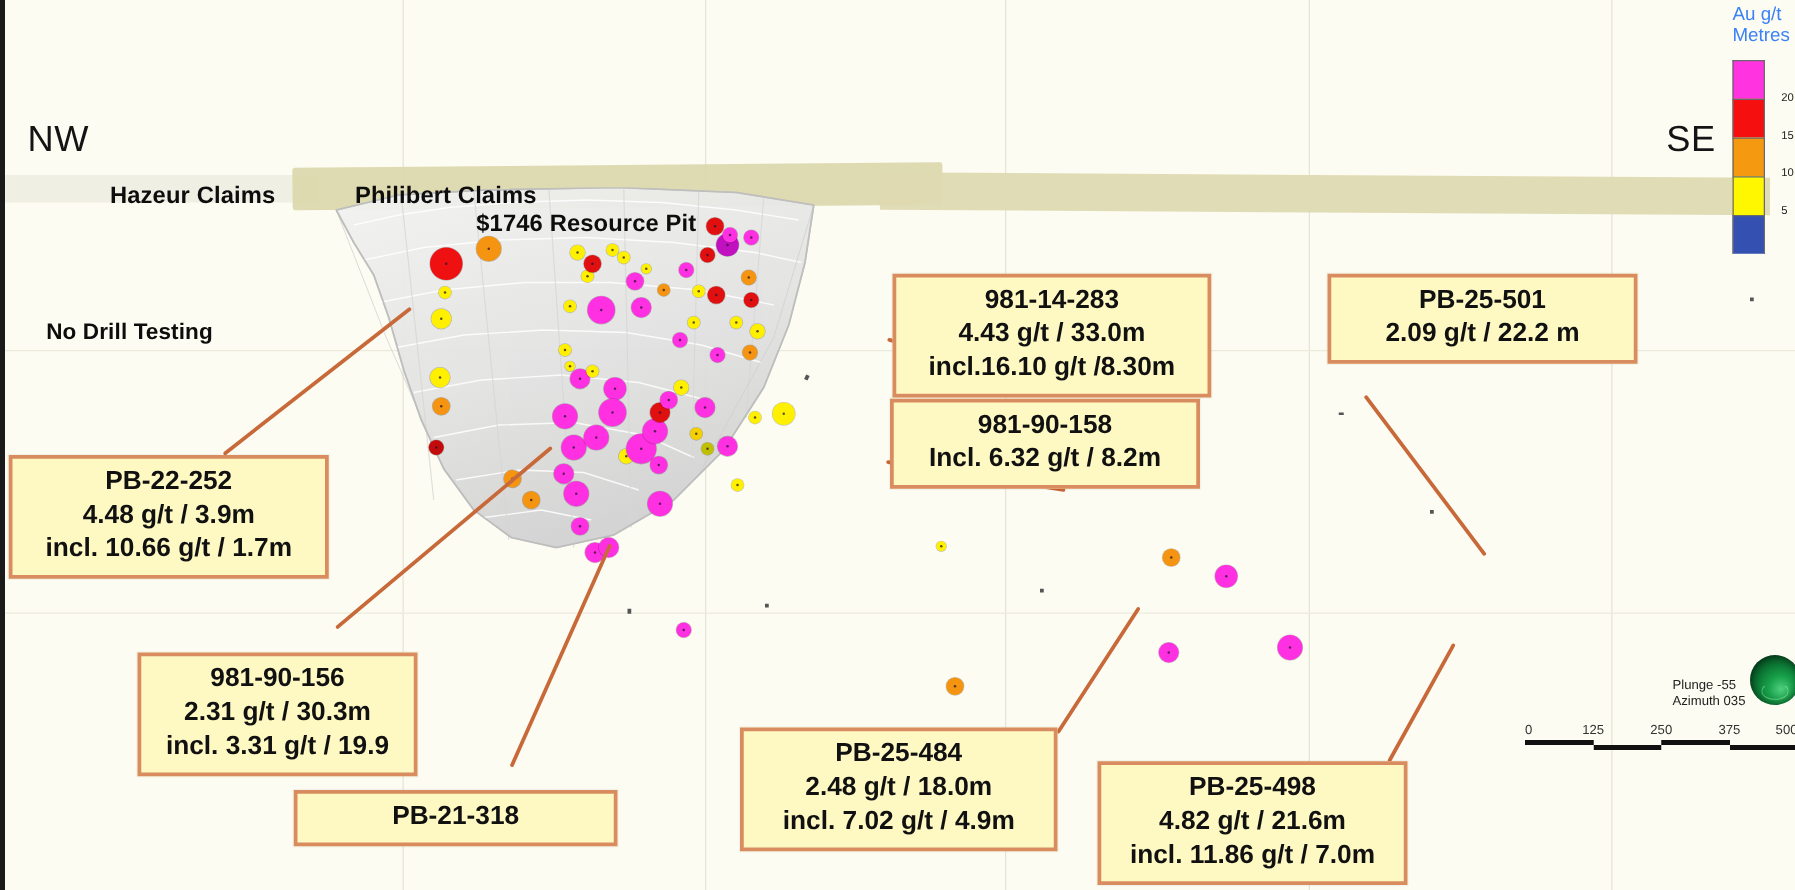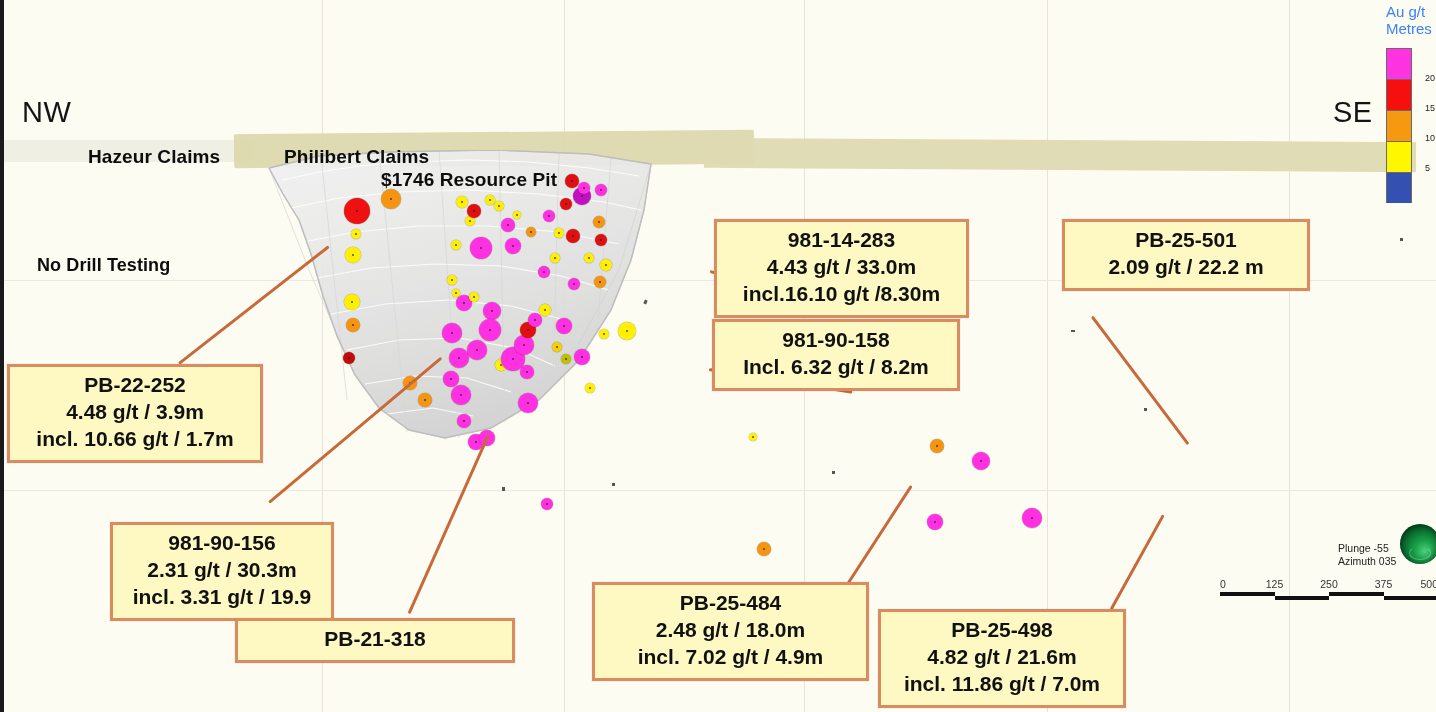--- a/index.html
+++ b/index.html
@@ -315,37 +315,37 @@
       <div class="callout" style="left: 3px; top: 364px; width: 256px;">
         <div class="ln t">PB-22-252</div>
         <div class="ln m">4.48 g/t  / 3.9m</div>
         <div class="ln b">incl. 10.66 g/t / 1.7m</div>
       </div>
       <div class="callout" style="left: 106px; top: 522px; width: 224px;">
         <div class="ln t">981-90-156</div>
         <div class="ln m">2.31 g/t  / 30.3m</div>
         <div class="ln b">incl. 3.31 g/t / 19.9</div>
       </div>
-      <div class="callout" style="left: 231px; top: 618px; width: 280px;">
+      <div class="callout" style="left: 231px; top: 632px; width: 259px;">
         <div class="ln t">PB-21-318</div>
       </div>
       <div class="callout" style="left: 710px; top: 219px; width: 255px;">
         <div class="ln t">981-14-283</div>
         <div class="ln m">4.43 g/t / 33.0m</div>
         <div class="ln b">incl.16.10 g/t /8.30m</div>
       </div>
       <div class="callout" style="left: 708px; top: 319px; width: 248px;">
         <div class="ln t">981-90-158</div>
         <div class="ln b">Incl. 6.32 g/t / 8.2m</div>
       </div>
       <div class="callout" style="left: 1058px; top: 219px; width: 248px;">
         <div class="ln t">PB-25-501</div>
         <div class="ln m">2.09 g/t / 22.2 m</div>
       </div>
-      <div class="callout" style="left: 588px; top: 582px; width: 277px;">
+      <div class="callout" style="left: 588px; top: 582px; width: 254px;">
         <div class="ln t">PB-25-484</div>
         <div class="ln m">2.48 g/t  / 18.0m</div>
         <div class="ln b">incl. 7.02 g/t / 4.9m</div>
       </div>
       <div class="callout" style="left: 874px; top: 609px; width: 248px;">
         <div class="ln t">PB-25-498</div>
         <div class="ln m">4.82 g/t / 21.6m</div>
         <div class="ln b">incl. 11.86 g/t / 7.0m</div>
       </div>
     </div>

